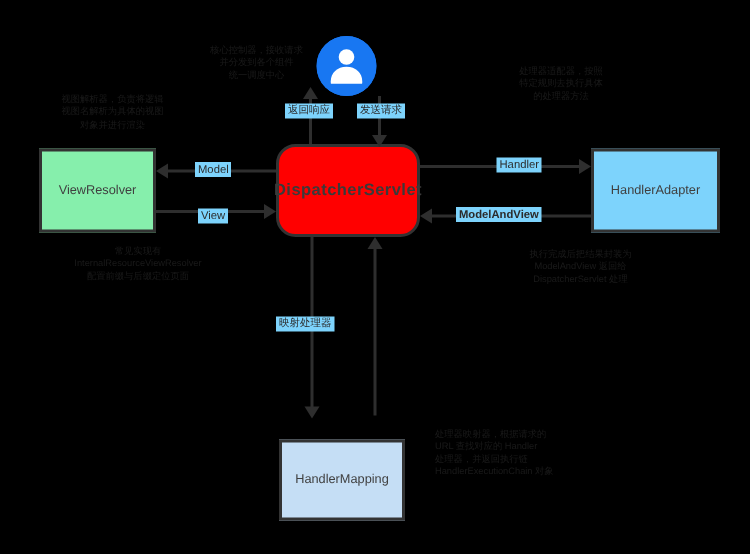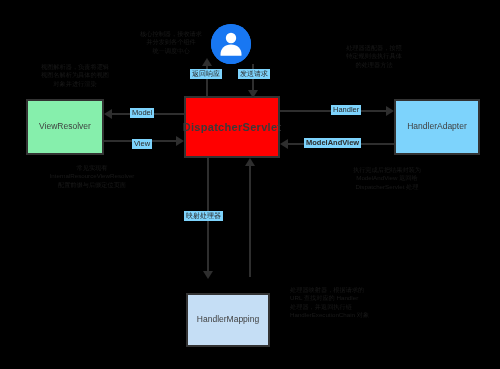--- a/index.html
+++ b/index.html
@@ -19,20 +19,21 @@
     box-sizing:border-box;
     line-height:1.12;
   }
   .node .lbl{display:block;padding:0 4px;}
 
   #node-dispatcher{
     left:184px;top:96px;width:96px;height:62px;
     background:#FF0000;
     font-size:11px;font-weight:bold;color:#3a3a3a;
     letter-spacing:.3px;
+    border-radius:13px;
   }
   #node-viewresolver{
     left:26px;top:99px;width:78px;height:56px;
     background:#86efac;
     font-size:8.5px;color:#3f3f3f;
   }
   #node-handleradapter{
     left:394px;top:99px;width:86px;height:56px;
     background:#7dd3fc;
     font-size:8.5px;color:#3f3f3f;

